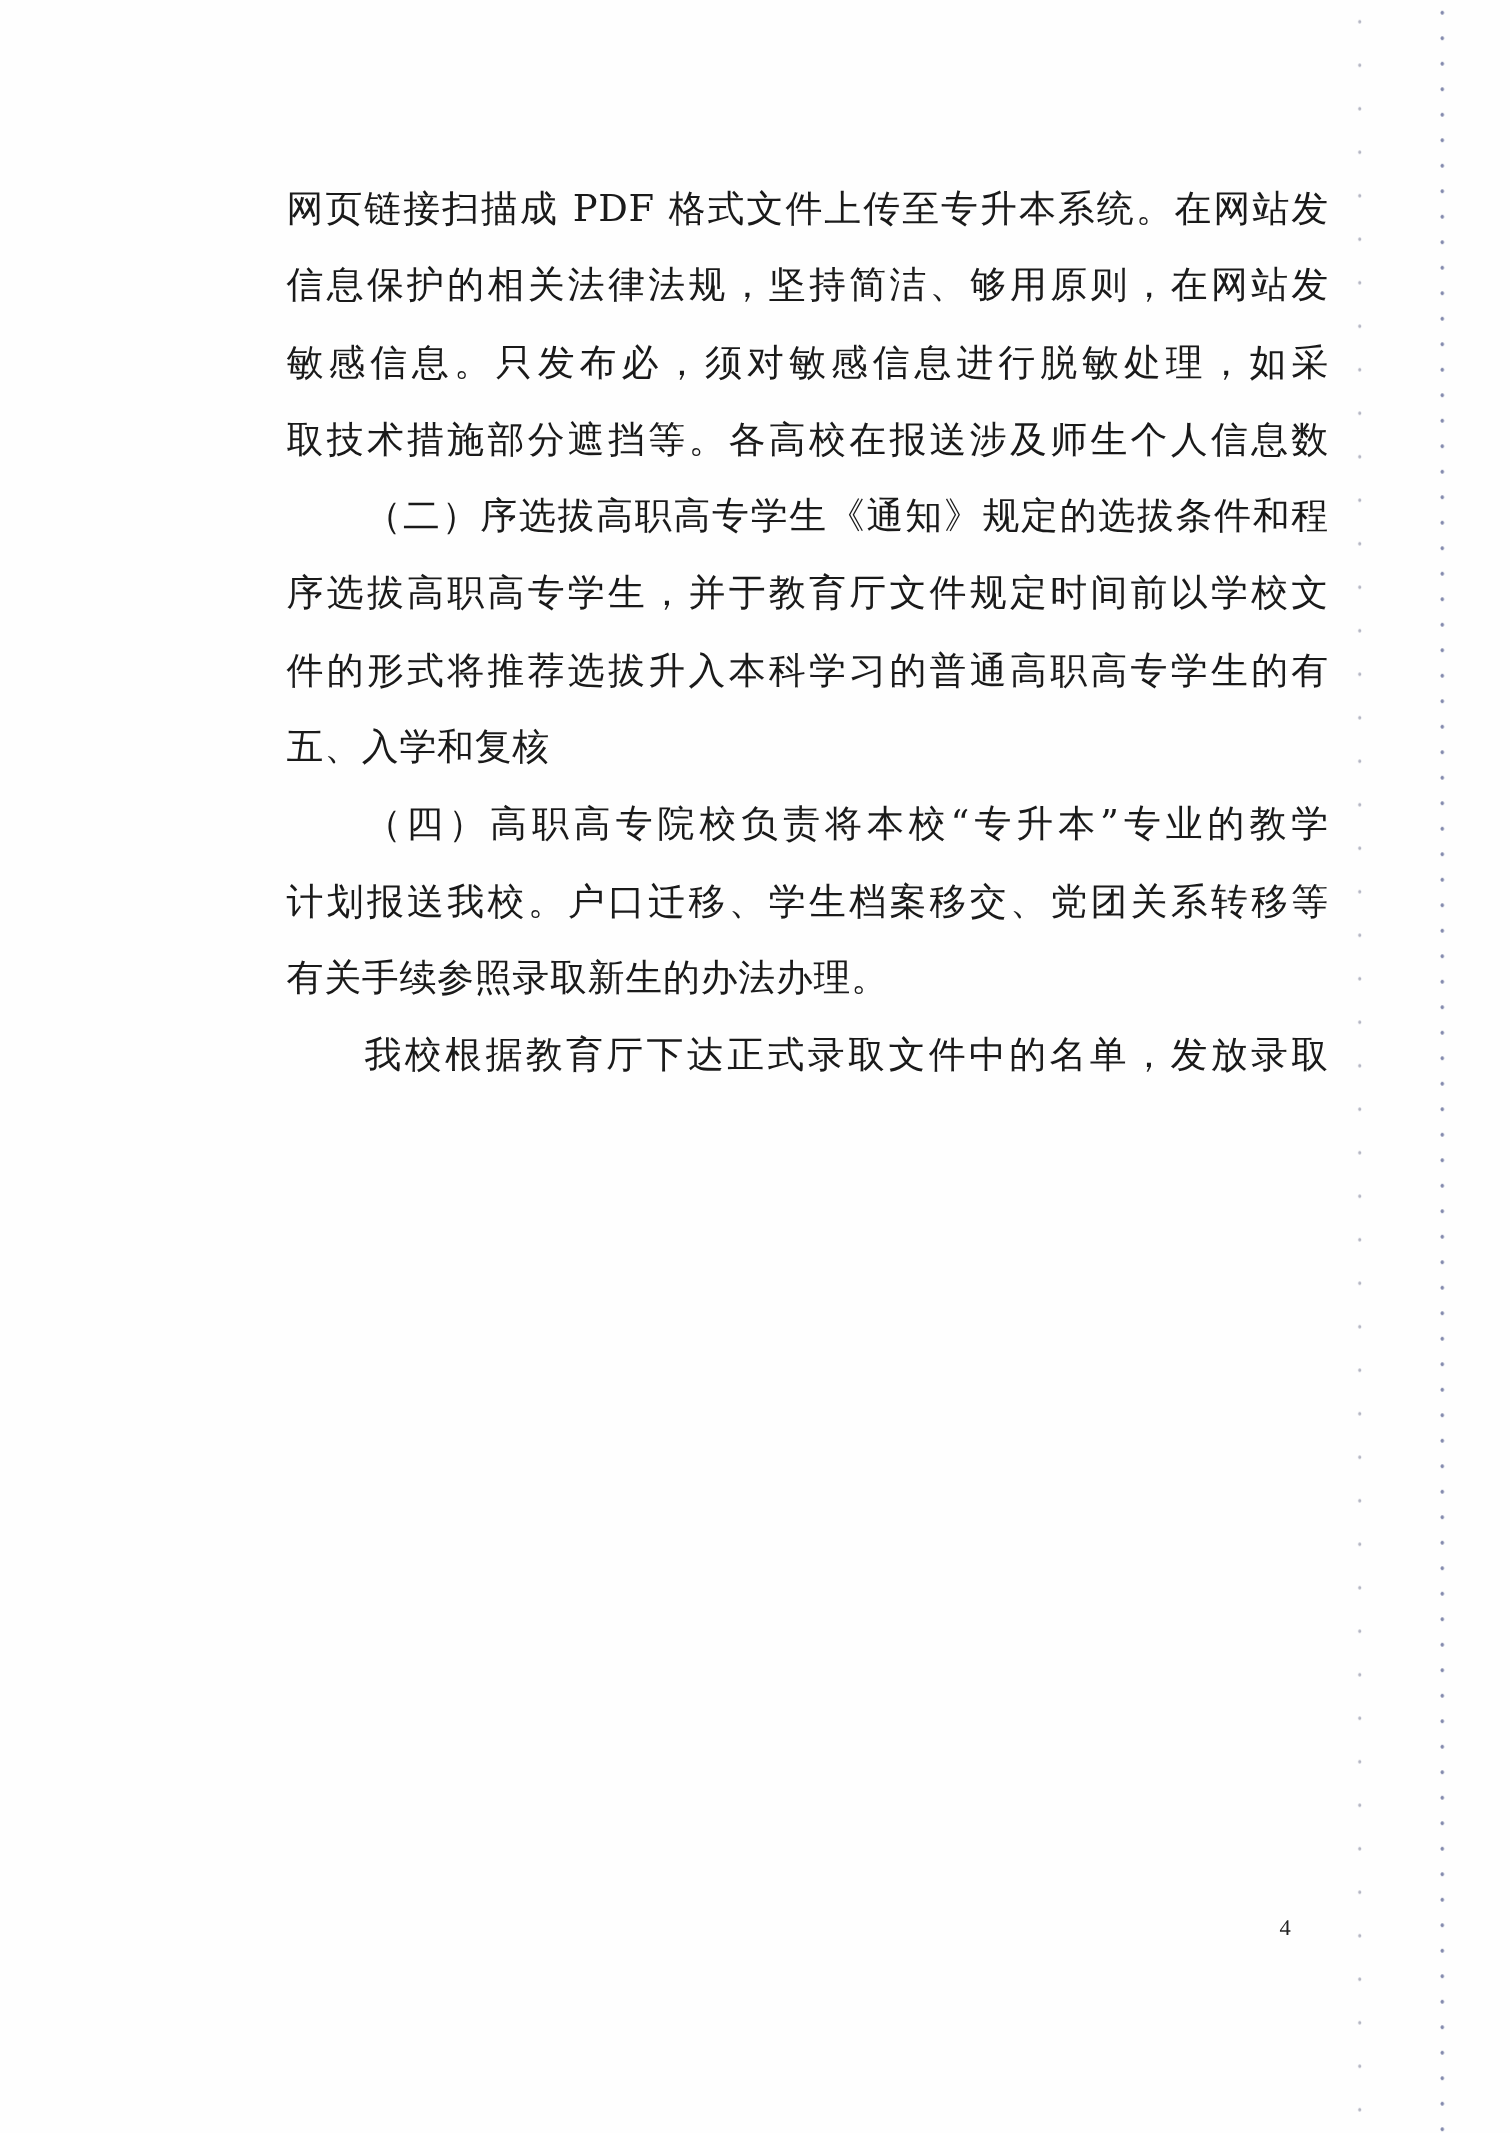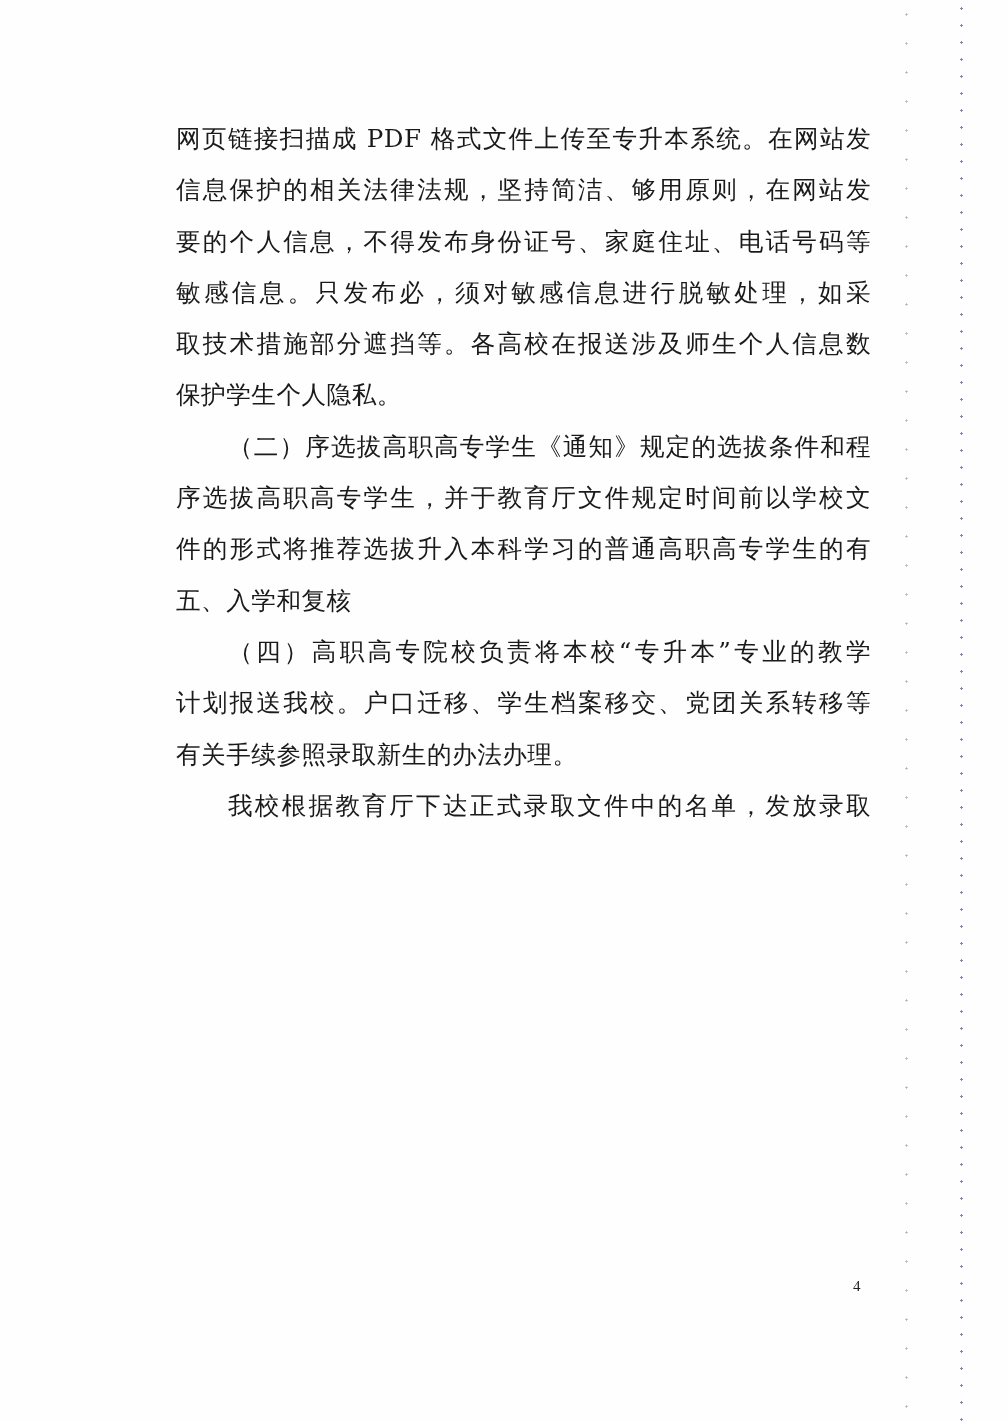--- a/index.html
+++ b/index.html
@@ -17,21 +17,21 @@
     }
     .page {
       position: absolute;
       left: 0; top: 0;
       width: 1007px;
       height: 1422px;
       background: #fefefe;
     }
     .content {
       position: absolute;
-      left: 176px;
+      left: 191px;
       top: 113px;
       width: 695px;
     }
     .line {
       height: 51.3px;
       line-height: 51.3px;
       font-size: 24.6px;
       letter-spacing: 0.5px;
       white-space: nowrap;
       text-align: justify;
@@ -79,24 +79,22 @@
 
 <div class="page">
   <div class="scan-edge a"></div>
   <div class="scan-edge b"></div>
 
   <div class="content">
 
     <div>
       <div class="line">网页链接扫描成 PDF 格式文件上传至专升本系统。在网站发</div>
       <div class="line">信息保护的相关法律法规，坚持简洁、够用原则，在网站发</div>
-      <div class="line">要的个人信息，不得发布身份证号、家庭住址、电话号码等</div>
       <div class="line">敏感信息。只发布必，须对敏感信息进行脱敏处理，如采</div>
       <div class="line">取技术措施部分遮挡等。各高校在报送涉及师生个人信息数</div>
-      <div class="line last">保护学生个人隐私。</div>
     </div>
 
     <div>
       <div class="line indent">（二）序选拔高职高专学生《通知》规定的选拔条件和程</div>
       <div class="line">序选拔高职高专学生，并于教育厅文件规定时间前以学校文</div>
       <div class="line">件的形式将推荐选拔升入本科学习的普通高职高专学生的有</div>
     </div>
 
 
     <div>

